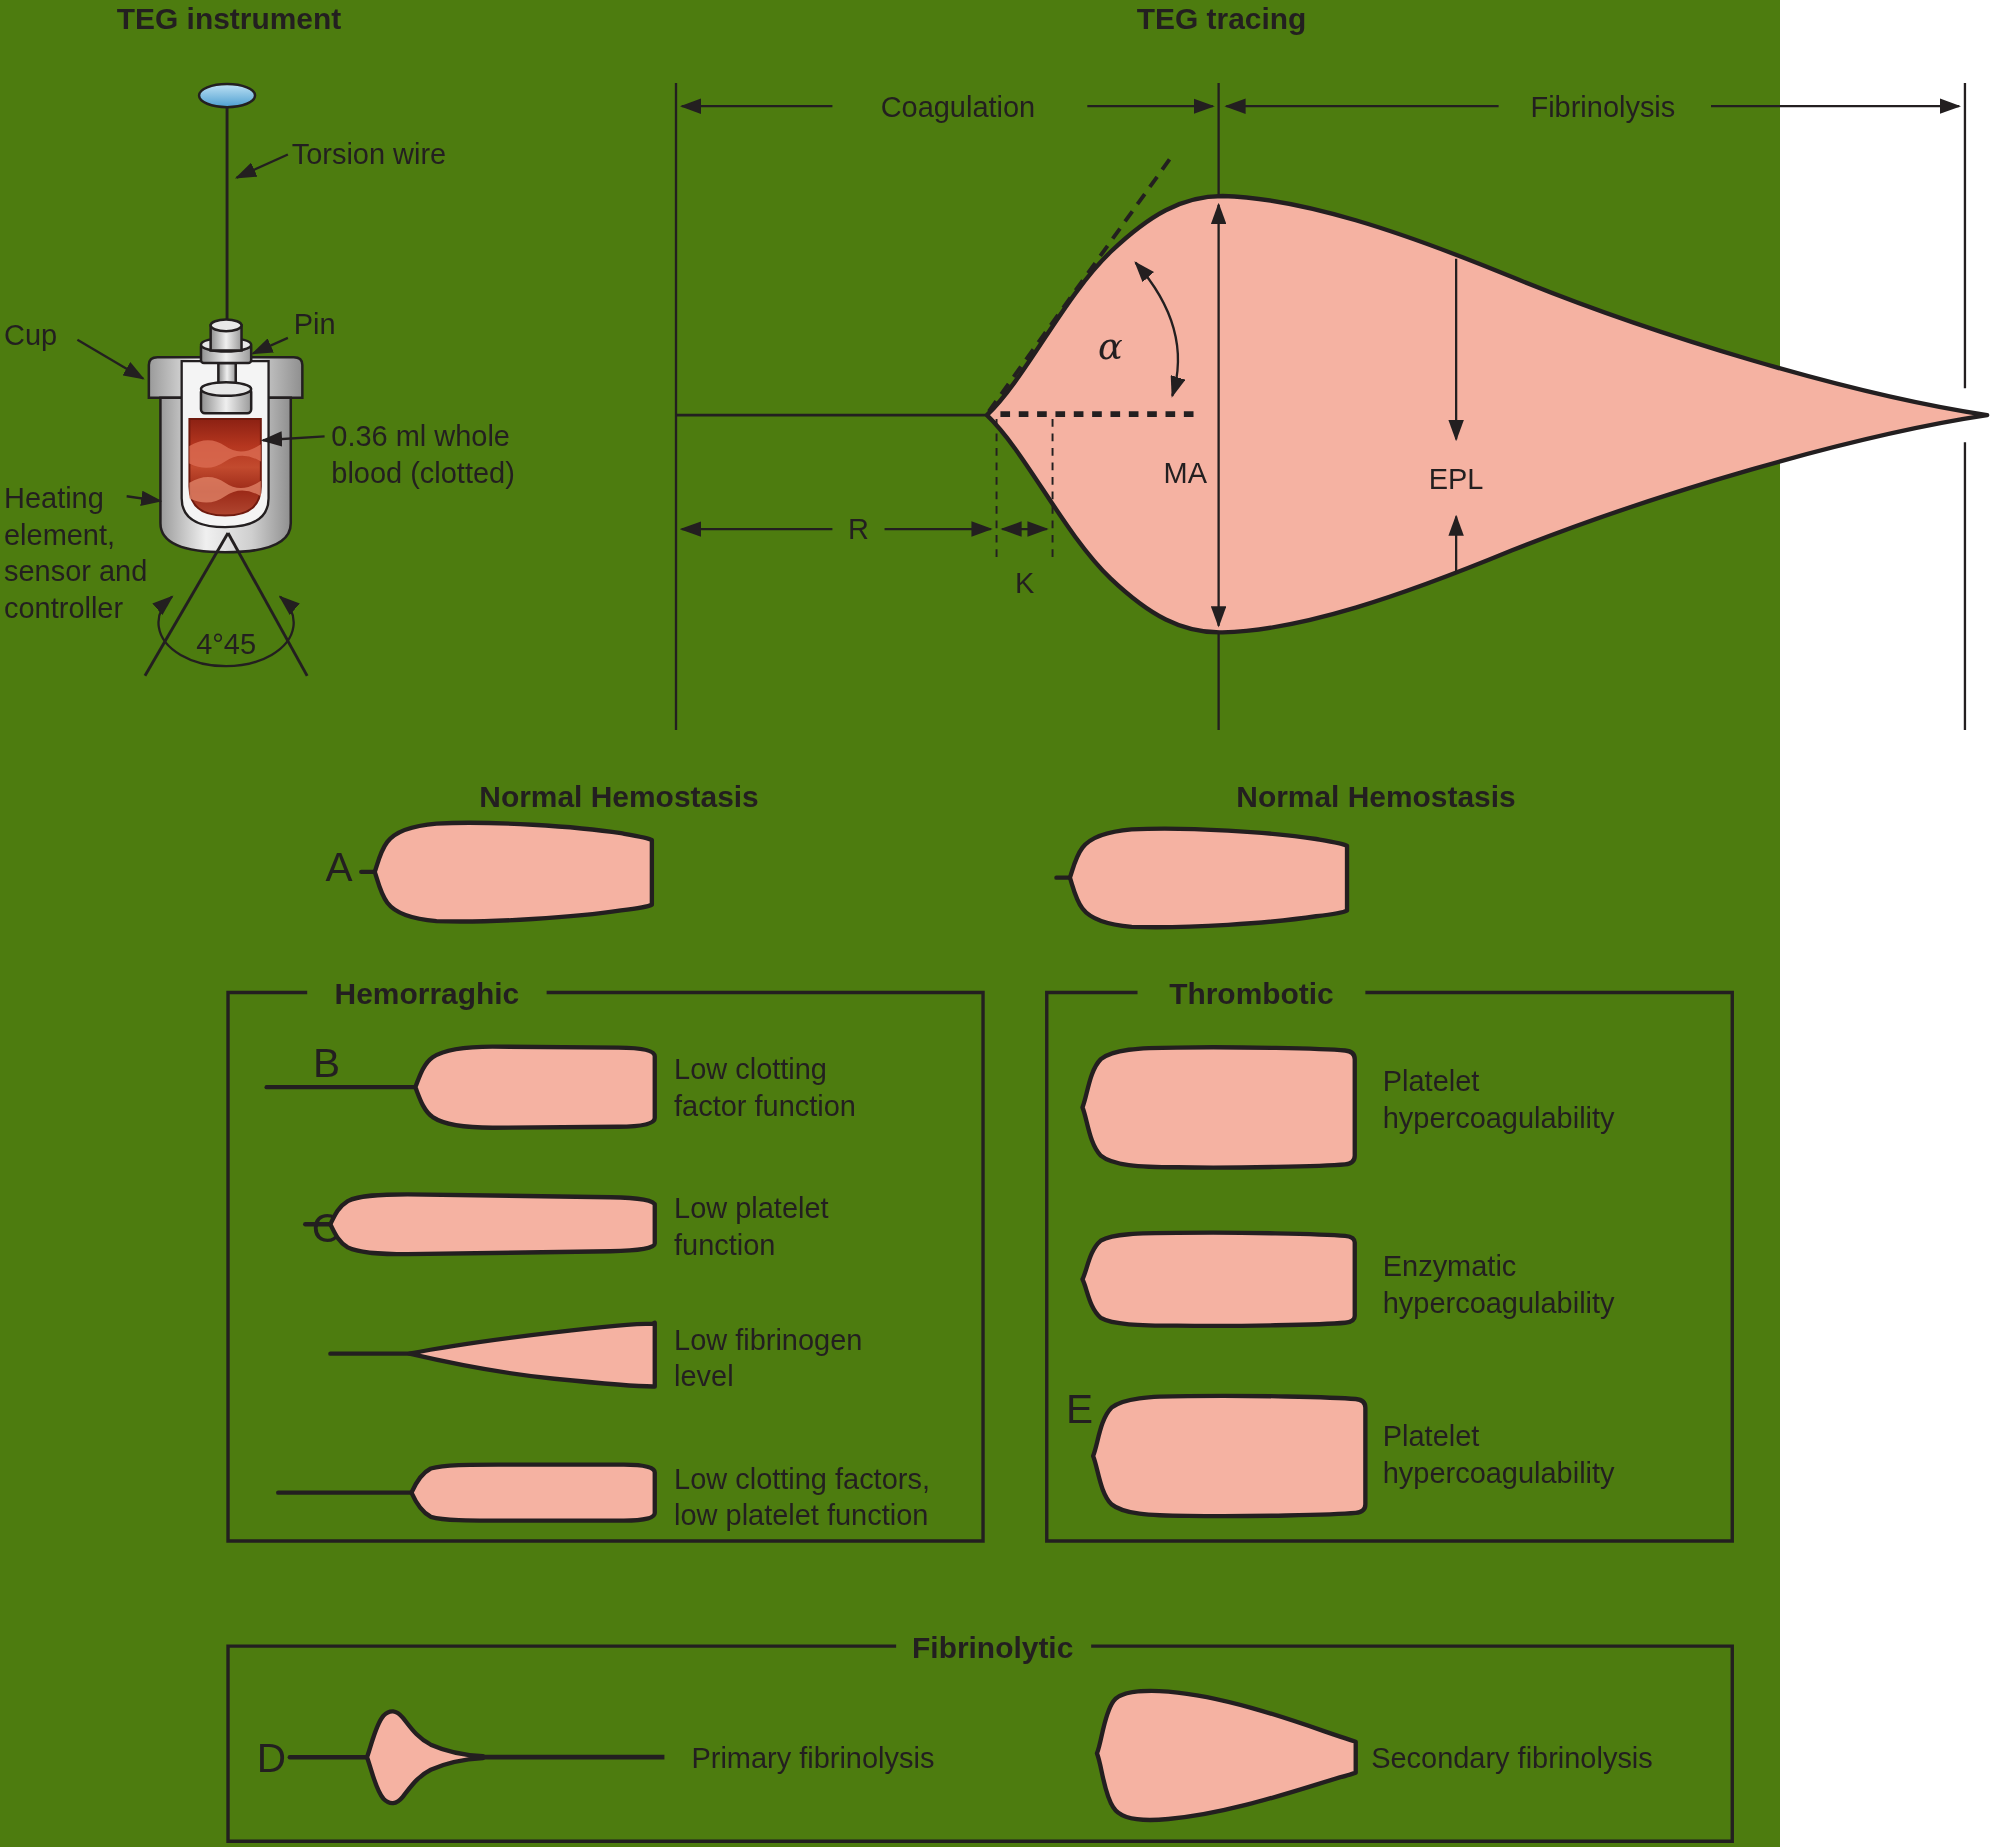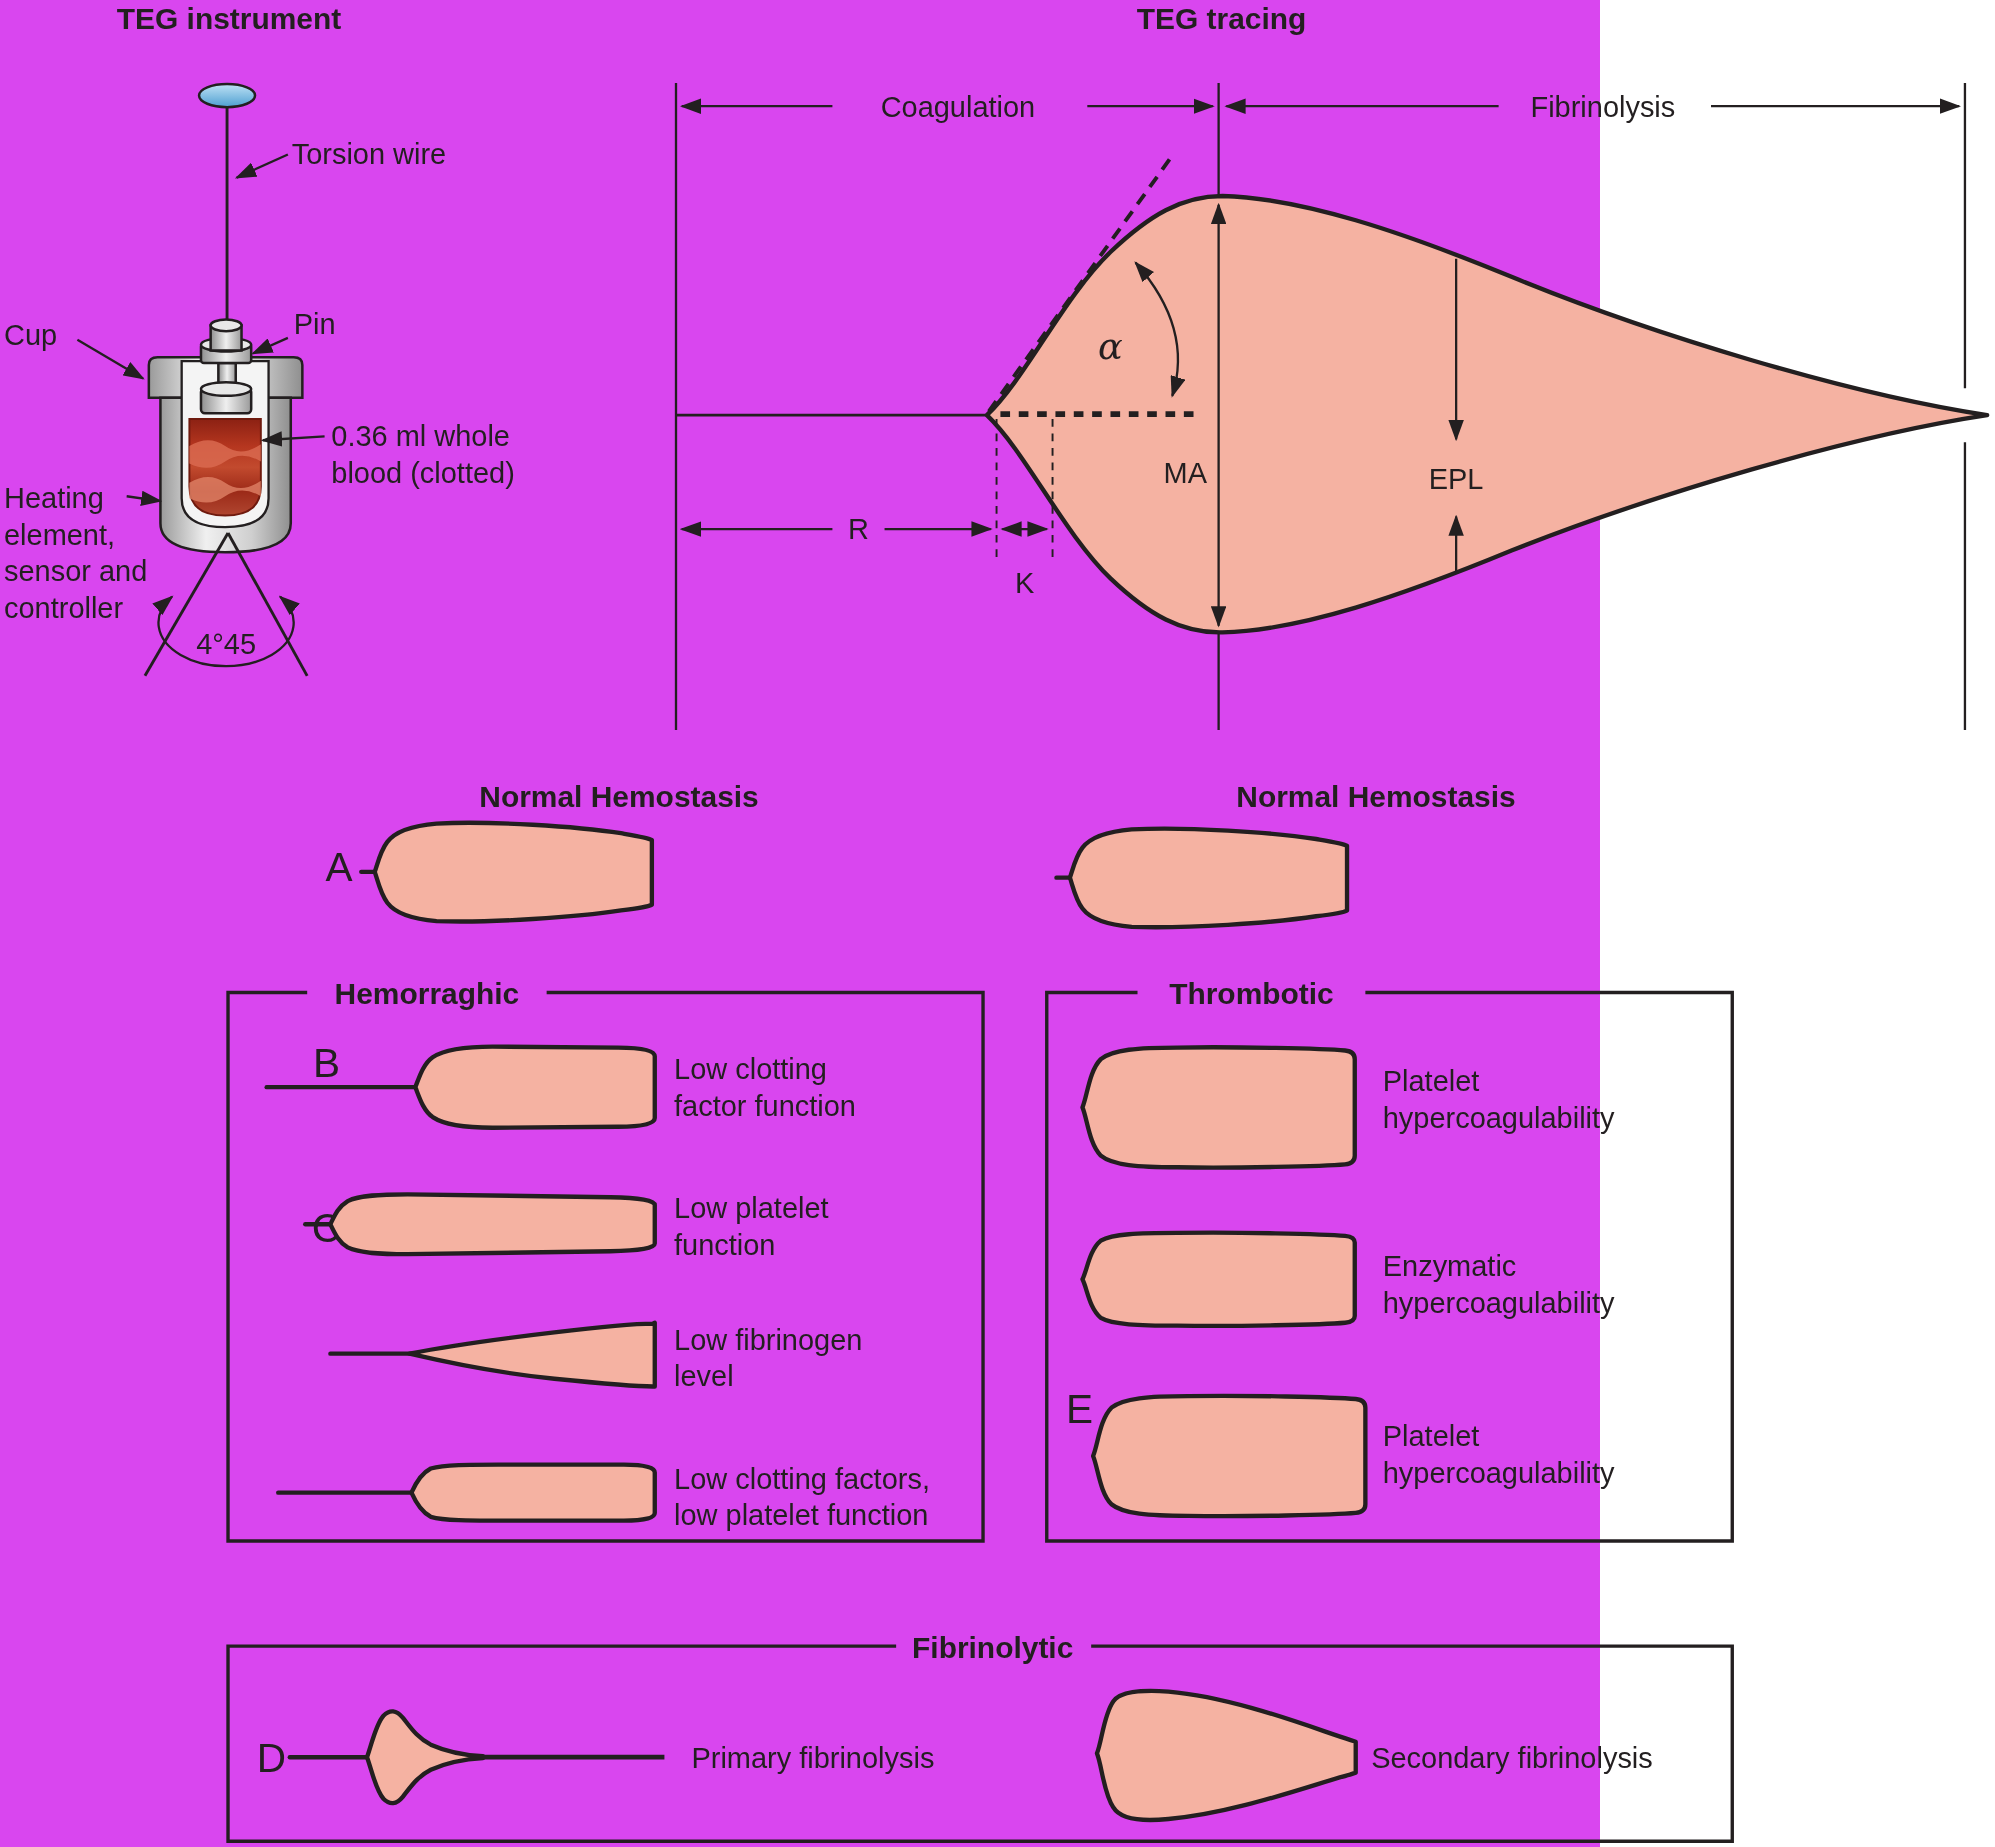--- a/index.html
+++ b/index.html
@@ -1,17 +1,17 @@
 <!DOCTYPE html>
 <html style="--pink: #f5b2a2; --ink: #231f20;"><head>
 <meta charset="utf-8">
 <style>
   html,body{margin:0;padding:0;background:#ffffff;}
   body{font-family:"Liberation Sans", sans-serif;}
-  .stage{width:1600px;height:1847px;position:relative;background:#d946ef;}
+  .stage{width:1780px;height:1847px;position:relative;background:#4d7c0f;}
   svg{display:block;}
   text{fill:var(--ink,#231f20);}
   .tb{font-weight:bold;font-size:31px;}
   .t{font-size:30px;}
   .letter{font-size:42px;}
   .alpha{font-size:38px;font-style:italic;font-family:"DejaVu Serif","Liberation Serif",serif;}
   .mid{text-anchor:middle;}
   .end{text-anchor:end;}
   .ln{stroke:var(--ink,#231f20);stroke-width:2.4;fill:none;}
   .ln3{stroke:var(--ink,#231f20);stroke-width:3;fill:none;}

